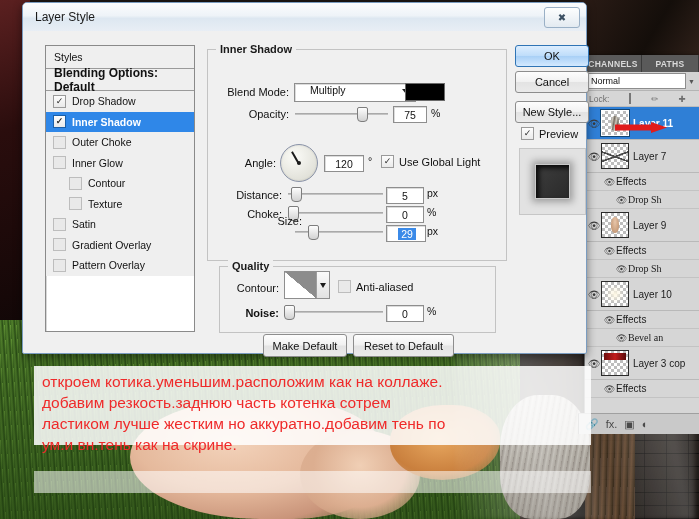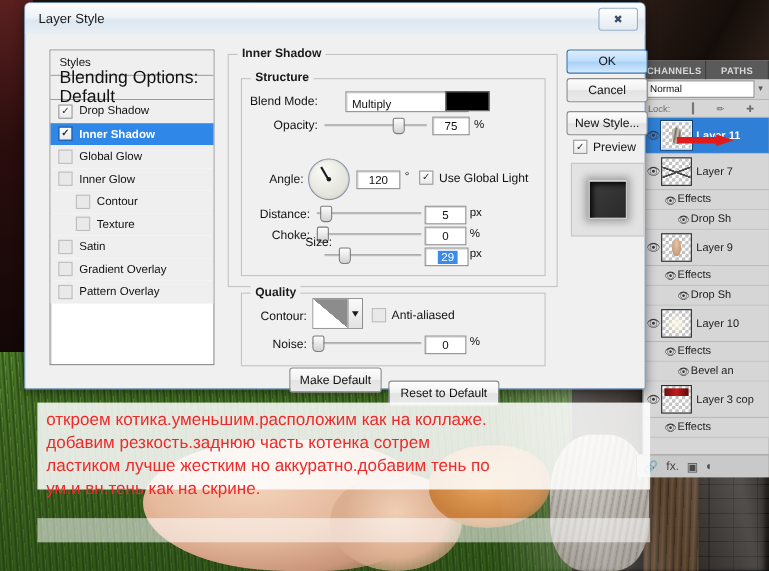--- a/index.html
+++ b/index.html
@@ -143,21 +143,21 @@
     display:flex;align-items:center;height:17px;padding-left:18px;
     border-bottom:1px solid #c3c3c3;background:#d6d6d6;
   }
   .ps-effects .eye{flex:0 0 13px;font-size:9px;}
   .ps-effects span.lbl{font-size:10px;color:#1b1b1b;}
   .ps-sub{
     display:flex;align-items:center;height:17px;padding-left:30px;
     border-bottom:1px solid #c3c3c3;background:#d6d6d6;
   }
   .ps-sub .eye{flex:0 0 13px;font-size:9px;}
-  .ps-sub span.lbl{font-size:10px;color:#1b1b1b;white-space:nowrap;}
+  .ps-sub span.lbl{font-size:10px;color:#1b1b1b;white-space:nowrap;font-family:Liberation Serif, serif;}
 
   #ps-bottombar{
     position:absolute;right:0;bottom:85px;width:114px;height:20px;
     background:#c9c9c9;border-top:1px solid #a0a0a0;border-left:1px solid #6e6e6e;
     display:flex;align-items:center;gap:7px;padding-left:6px;
     font-size:11px;color:#4a4a4a;
   }
   .arrow-red{
     position:absolute;left:615px;top:122px;width:52px;height:11px;z-index:30;
   }
@@ -192,21 +192,21 @@
     position:absolute;left:22px;top:14px;width:148px;height:285px;
     background:#fff;border:1px solid #8a8a8a;
     box-shadow:inset 1px 1px 0 #d7d7d7;
   }
   .sl-head{
     height:22px;display:flex;align-items:center;padding-left:8px;
     background:#efefef;border-bottom:1px solid #9a9a9a;font-size:10.5px;
   }
   .sl-blend{
     height:21px;display:flex;align-items:center;padding-left:8px;
-    background:#efefef;border-bottom:1px solid #9a9a9a;font-size:16px;
+    background:#efefef;border-bottom:1px solid #9a9a9a;font-size:12px;font-weight:bold;
   }
   .sl-item{
     height:20.5px;display:flex;align-items:center;
     padding-left:7px;gap:6px;background:#efefef;font-size:10.5px;
   }
   .sl-item.indent{padding-left:23px;}
   .sl-item.active{background:#2f87e8;color:#fff;font-weight:bold;}
   .cb{
     width:11px;height:11px;flex:0 0 11px;border:1px solid #9a9a9a;
     background:linear-gradient(to bottom,#fbfbfb,#e6e6e6);
@@ -235,22 +235,22 @@
     height:15px;border:1px solid #8e8e8e;background:#fff;
     display:flex;align-items:center;justify-content:center;
     font-size:10.5px;box-shadow:inset 1px 1px 0 #dcdcdc;
   }
   .num.sel{background:#fff;}
   .num.sel span{background:#3b8ae8;color:#fff;padding:0 3px;}
   .unit{font-size:10.5px;color:#111;}
 
   .combo{
     height:17px;border:1px solid #8e8e8e;background:#fff;
-    display:flex;align-items:flex-end;padding-left:5px;font-size:10.5px;
-    box-shadow:inset 1px 1px 0 #dcdcdc;position:relative;margin-left:20px;
+    display:flex;align-items:flex-start;padding-left:15px;font-size:10.5px;
+    box-shadow:inset 1px 1px 0 #dcdcdc;position:relative;
   }
   .combo .ar{position:absolute;right:5px;top:5px;
     width:0;height:0;border-left:4px solid transparent;border-right:4px solid transparent;
     border-top:5px solid #222;}
   .swatch{
     width:38px;height:16px;background:#000;border:1px solid #6a6a6a;
   }
 
   .sld{position:relative;height:13px;}
   .sld .track{
@@ -294,21 +294,21 @@
     border-top:5px solid #1b1b1b;display:block;
   }
 
   .btn{
     border:1px solid #8d8d8d;border-radius:3px;
     background:linear-gradient(to bottom,#fdfdfd 0%,#f1f1f1 48%,#e3e3e3 52%,#eaeaea 100%);
     display:flex;align-items:center;justify-content:center;
     font-size:11px;color:#111;
   }
   #btn-makedef{position:absolute;left:240px;top:303px;width:82px;height:21px;}
-  #btn-resetdef{position:absolute;left:330px;top:303px;width:99px;height:21px;margin-top:12px;}
+  #btn-resetdef{position:absolute;left:330px;top:303px;width:99px;height:21px;}
 
   #btn-ok{
     position:absolute;left:492px;top:14px;width:72px;height:20px;
     border:1px solid #2f74b5;border-radius:3px;
     background:linear-gradient(to bottom,#ddeeff 0%,#bfddfa 48%,#a9d0f6 52%,#d3e9ff 100%);
     display:flex;align-items:center;justify-content:center;font-size:11px;text-align:center;
   }
   #btn-cancel{position:absolute;left:492px;top:40px;width:72px;height:20px;}
   #btn-newstyle{position:absolute;left:492px;top:70px;width:72px;height:20px;}
   #preview-chk{position:absolute;left:498px;top:96px;display:flex;align-items:center;gap:5px;font-size:11px;}
@@ -471,21 +471,21 @@
       <div class="sl-item">
         <span class="cb on">✓</span>
         <span>Drop Shadow</span>
       </div>
       <div class="sl-item active">
         <span class="cb on">✓</span>
         <span>Inner Shadow</span>
       </div>
       <div class="sl-item">
         <span class="cb dim"></span>
-        <span>Global Glow</span>
+        <span>Outer Choke</span>
       </div>
       <div class="sl-item">
         <span class="cb dim"></span>
         <span>Inner Glow</span>
       </div>
       <div class="sl-item indent">
         <span class="cb dim"></span>
         <span>Contour</span>
       </div>
       <div class="sl-item indent">
@@ -501,23 +501,20 @@
         <span>Gradient Overlay</span>
       </div>
       <div class="sl-item">
         <span class="cb dim"></span>
         <span>Pattern Overlay</span>
       </div>
     </div>
 
     <div class="grp" id="grp-inner">
       <span class="grp-lbl">Inner Shadow</span>
-    </div>
-    <div class="grp" id="grp-struct">
-      <span class="grp-lbl">Structure</span>
     </div>
 
     <div class="row" style="left:196px;top:53px;width:70px;justify-content:flex-end;">
       <span class="rlabel">Blend Mode:</span>
     </div>
     <div class="combo" style="position:absolute;left:271px;top:52px;width:105px;">
       <span>Multiply</span>
       <i class="ar"></i>
     </div>
     <div class="swatch" style="position:absolute;left:382px;top:52px;"></div>
@@ -597,21 +594,21 @@
       <div class="graph"></div>
       <div class="drop">
           <i></i>
         </div>
     </div>
     <div class="chk-inline" style="position:absolute;left:315px;top:249px;">
       <span class="cb dim"></span>
       <span>Anti-aliased</span>
     </div>
 
-    <div class="row" style="left:196px;top:274px;width:60px;justify-content:flex-end;">
+    <div class="row" style="left:196px;top:274px;width:60px;justify-content:flex-end;font-weight:bold;">
       <span class="rlabel">Noise:</span>
     </div>
     <div class="sld" style="position:absolute;left:261px;top:274px;width:99px;">
       <div class="track"></div>
       <div class="knob" style="left:0px;"></div>
     </div>
     <div class="num" style="position:absolute;left:363px;top:274px;width:36px;">
       <span>0</span>
     </div>
     <span class="unit" style="position:absolute;left:404px;top:274px;">%</span>

